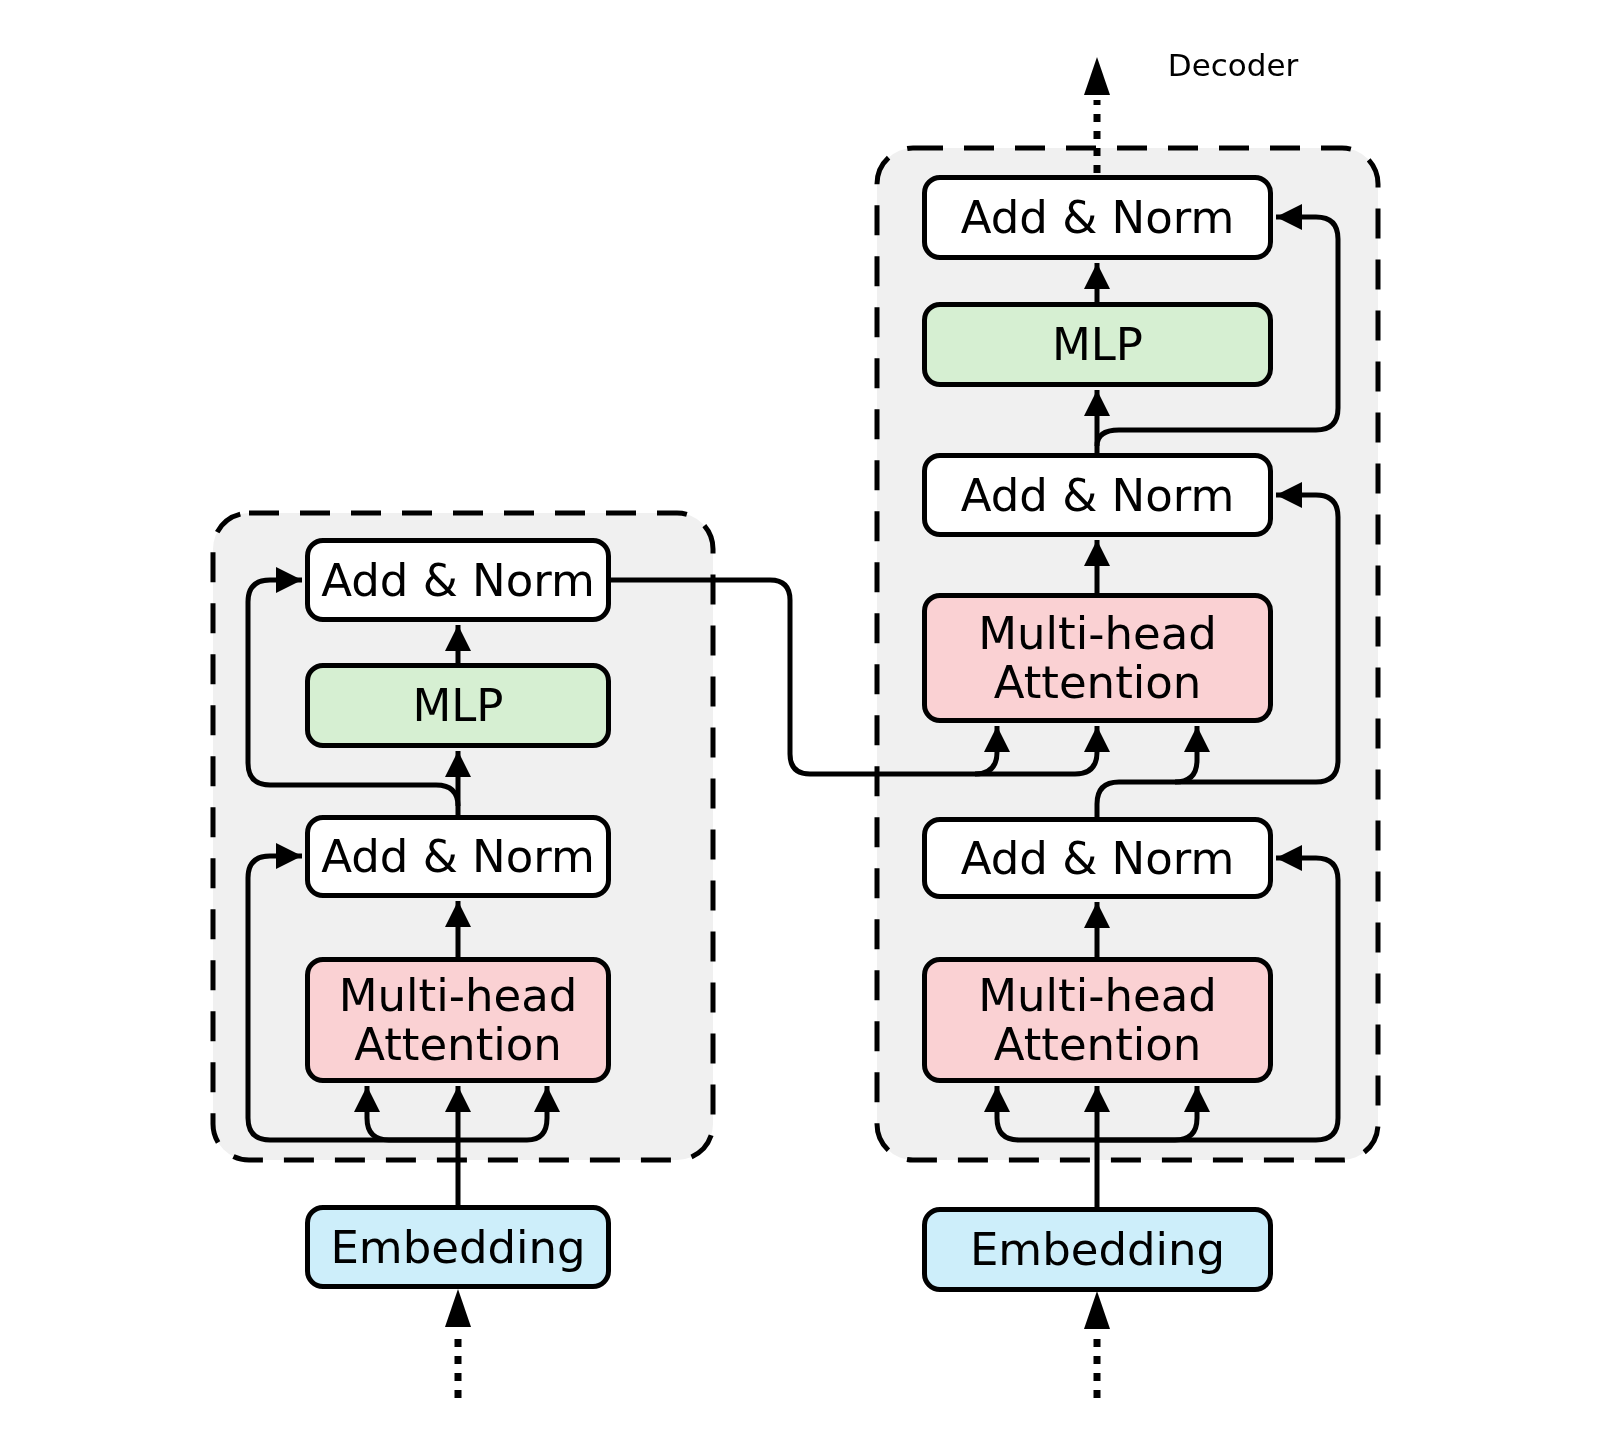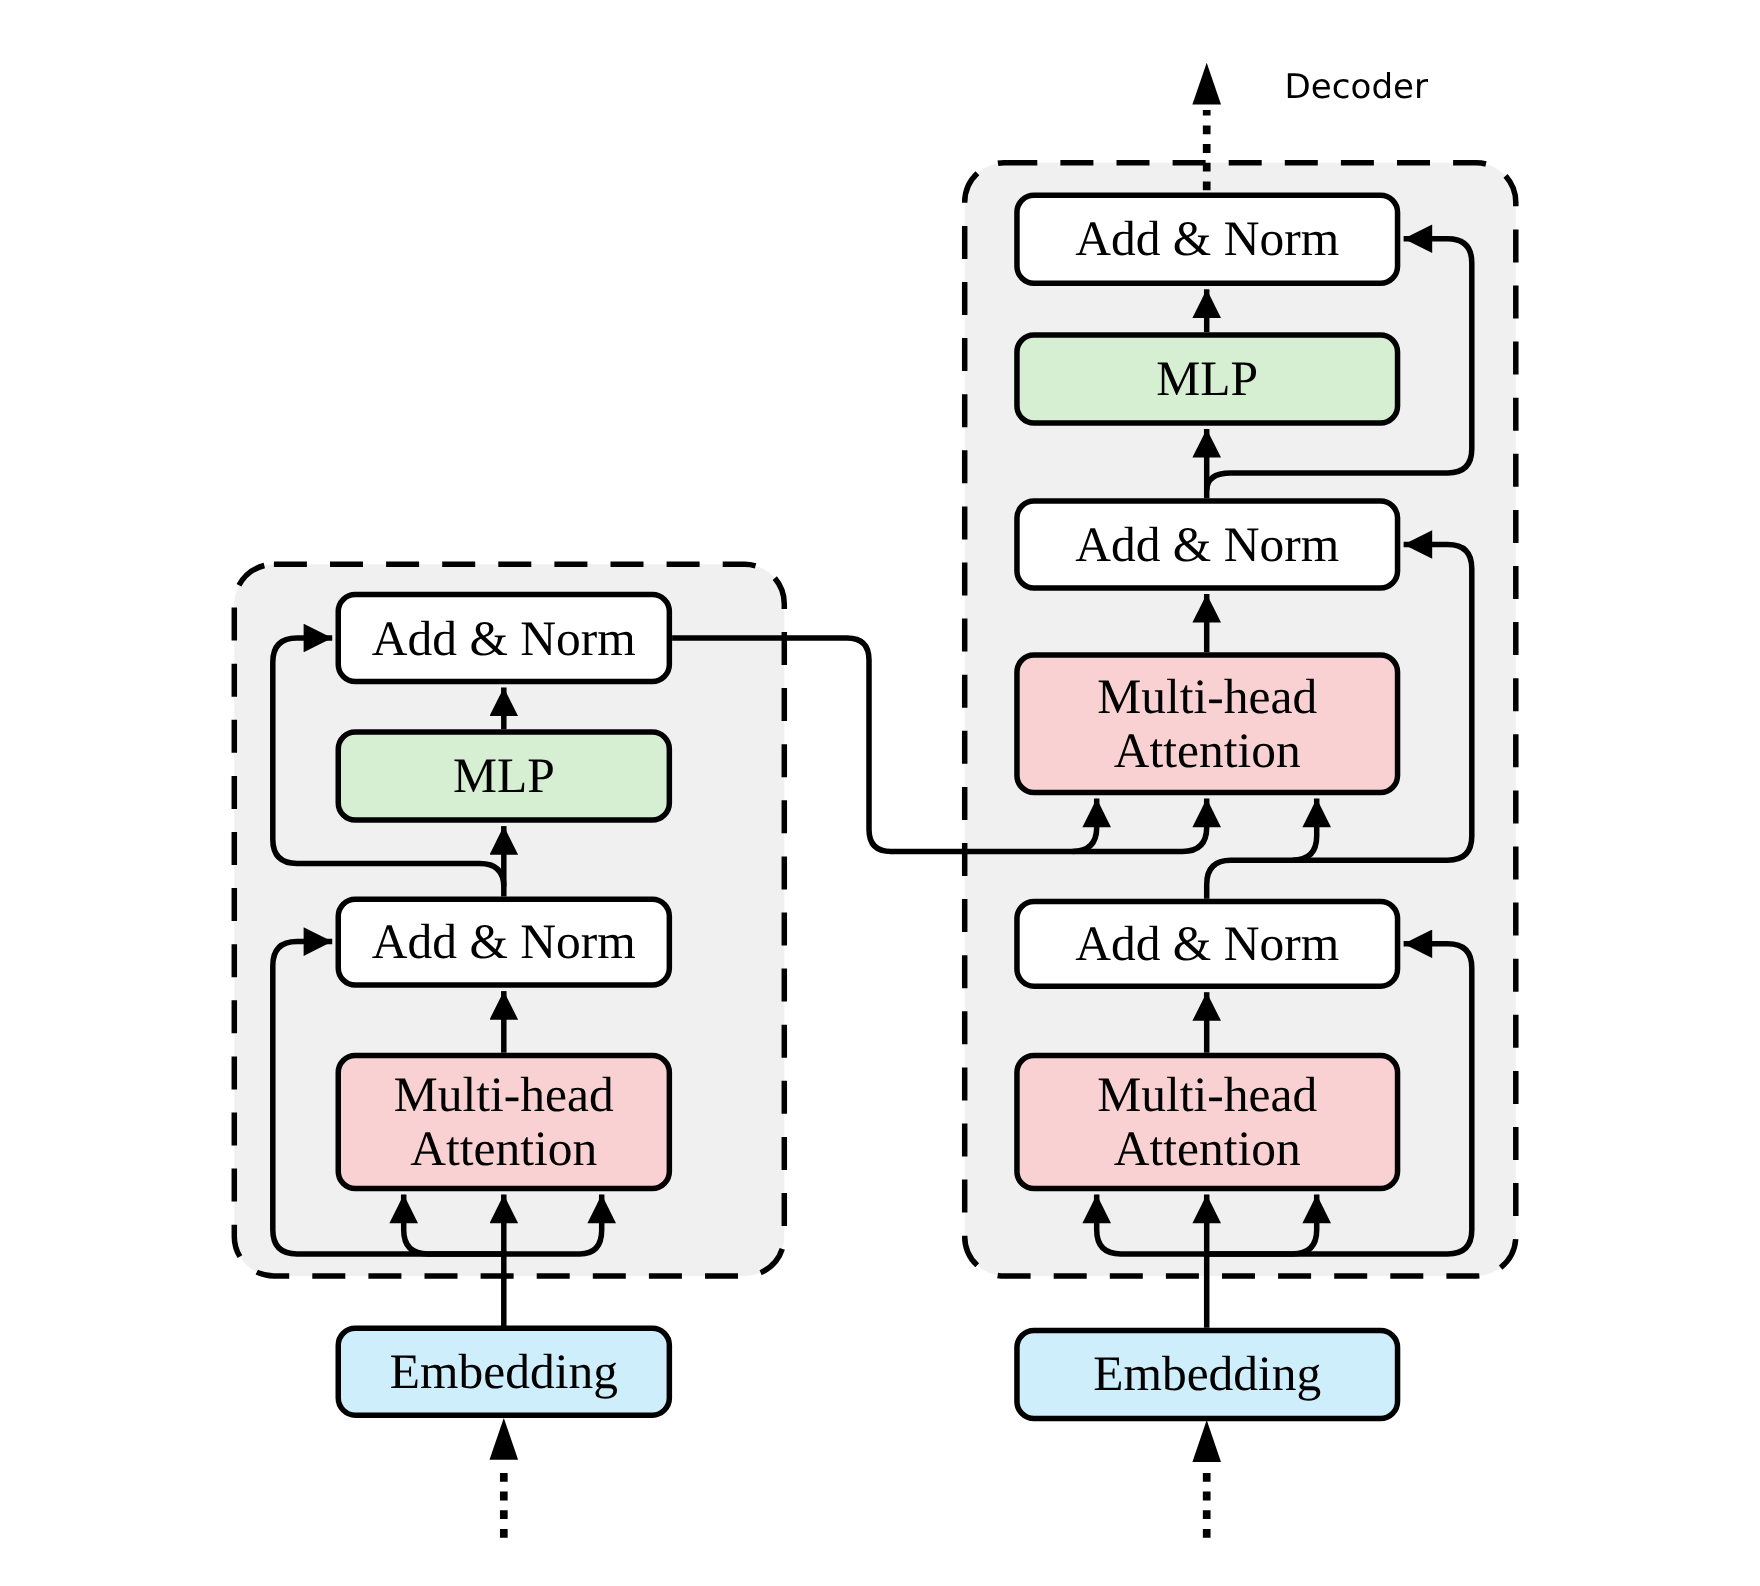--- a/index.html
+++ b/index.html
@@ -5,21 +5,21 @@
   html,body{margin:0;padding:0;background:#fff;}
   #stage{
     position:relative;width:1600px;height:1442px;background:#ffffff;
     font-family:"DejaVu Sans", sans-serif;color:#000;overflow:hidden;
   }
   #wires{position:absolute;left:0;top:0;width:1600px;height:1442px;}
   .node{
     position:absolute;box-sizing:border-box;
     border:5px solid #000;border-radius:18px;
     display:flex;align-items:center;justify-content:center;text-align:center;
-    font-size:45px;line-height:49px;padding:0 8px;background:#fff;font-family:Liberation Serif, serif;
+    font-size:45px;line-height:49px;padding:0 8px;background:#fff;
   }
   .section-label{
     position:absolute;width:300px;text-align:center;font-size:31px;line-height:34px;
   }
 </style>
 </head>
 <body>
 
 <div id="stage">
 
@@ -63,21 +63,21 @@
     <g stroke="#000" fill="none">
       <path d="M 458 1398 V 1330" stroke-width="7" stroke-dasharray="8 9"></path>
       <polygon points="458,1289 445,1327 471,1327" fill="#000" stroke="none"></polygon>
       <path d="M 1097 1398 V 1332" stroke-width="7" stroke-dasharray="8 9"></path>
       <polygon points="1097,1291 1084,1329 1110,1329" fill="#000" stroke="none"></polygon>
       <path d="M 1097 173 V 100" stroke-width="7" stroke-dasharray="8 9"></path>
       <polygon points="1097,57 1084,95 1110,95" fill="#000" stroke="none"></polygon>
     </g>
   </svg>
 
-  <div class="section-label" style="left:1083px;top:62px;">Decoder</div>
+  <div class="section-label" style="left:1083px;top:48px;">Decoder</div>
 
   <div class="node" style="left: 305px; top: 538px; width: 306px; height: 84px; background-color: rgb(255, 255, 255);">Add &amp; Norm</div>
   <div class="node" style="left: 305px; top: 663px; width: 306px; height: 85px; background-color: rgb(214, 239, 210);">MLP</div>
   <div class="node" style="left: 305px; top: 815px; width: 306px; height: 83px; background-color: rgb(255, 255, 255);">Add &amp; Norm</div>
   <div class="node" style="left: 305px; top: 957px; width: 306px; height: 126px; background-color: rgb(250, 209, 211);">Multi-head Attention</div>
   <div class="node" style="left: 305px; top: 1205px; width: 306px; height: 84px; background-color: rgb(205, 238, 250);">Embedding</div>
 
   <div class="node" style="left: 922px; top: 175px; width: 351px; height: 85px; background-color: rgb(255, 255, 255);">Add &amp; Norm</div>
   <div class="node" style="left: 922px; top: 302px; width: 351px; height: 85px; background-color: rgb(214, 239, 210);">MLP</div>
   <div class="node" style="left: 922px; top: 453px; width: 351px; height: 84px; background-color: rgb(255, 255, 255);">Add &amp; Norm</div>

